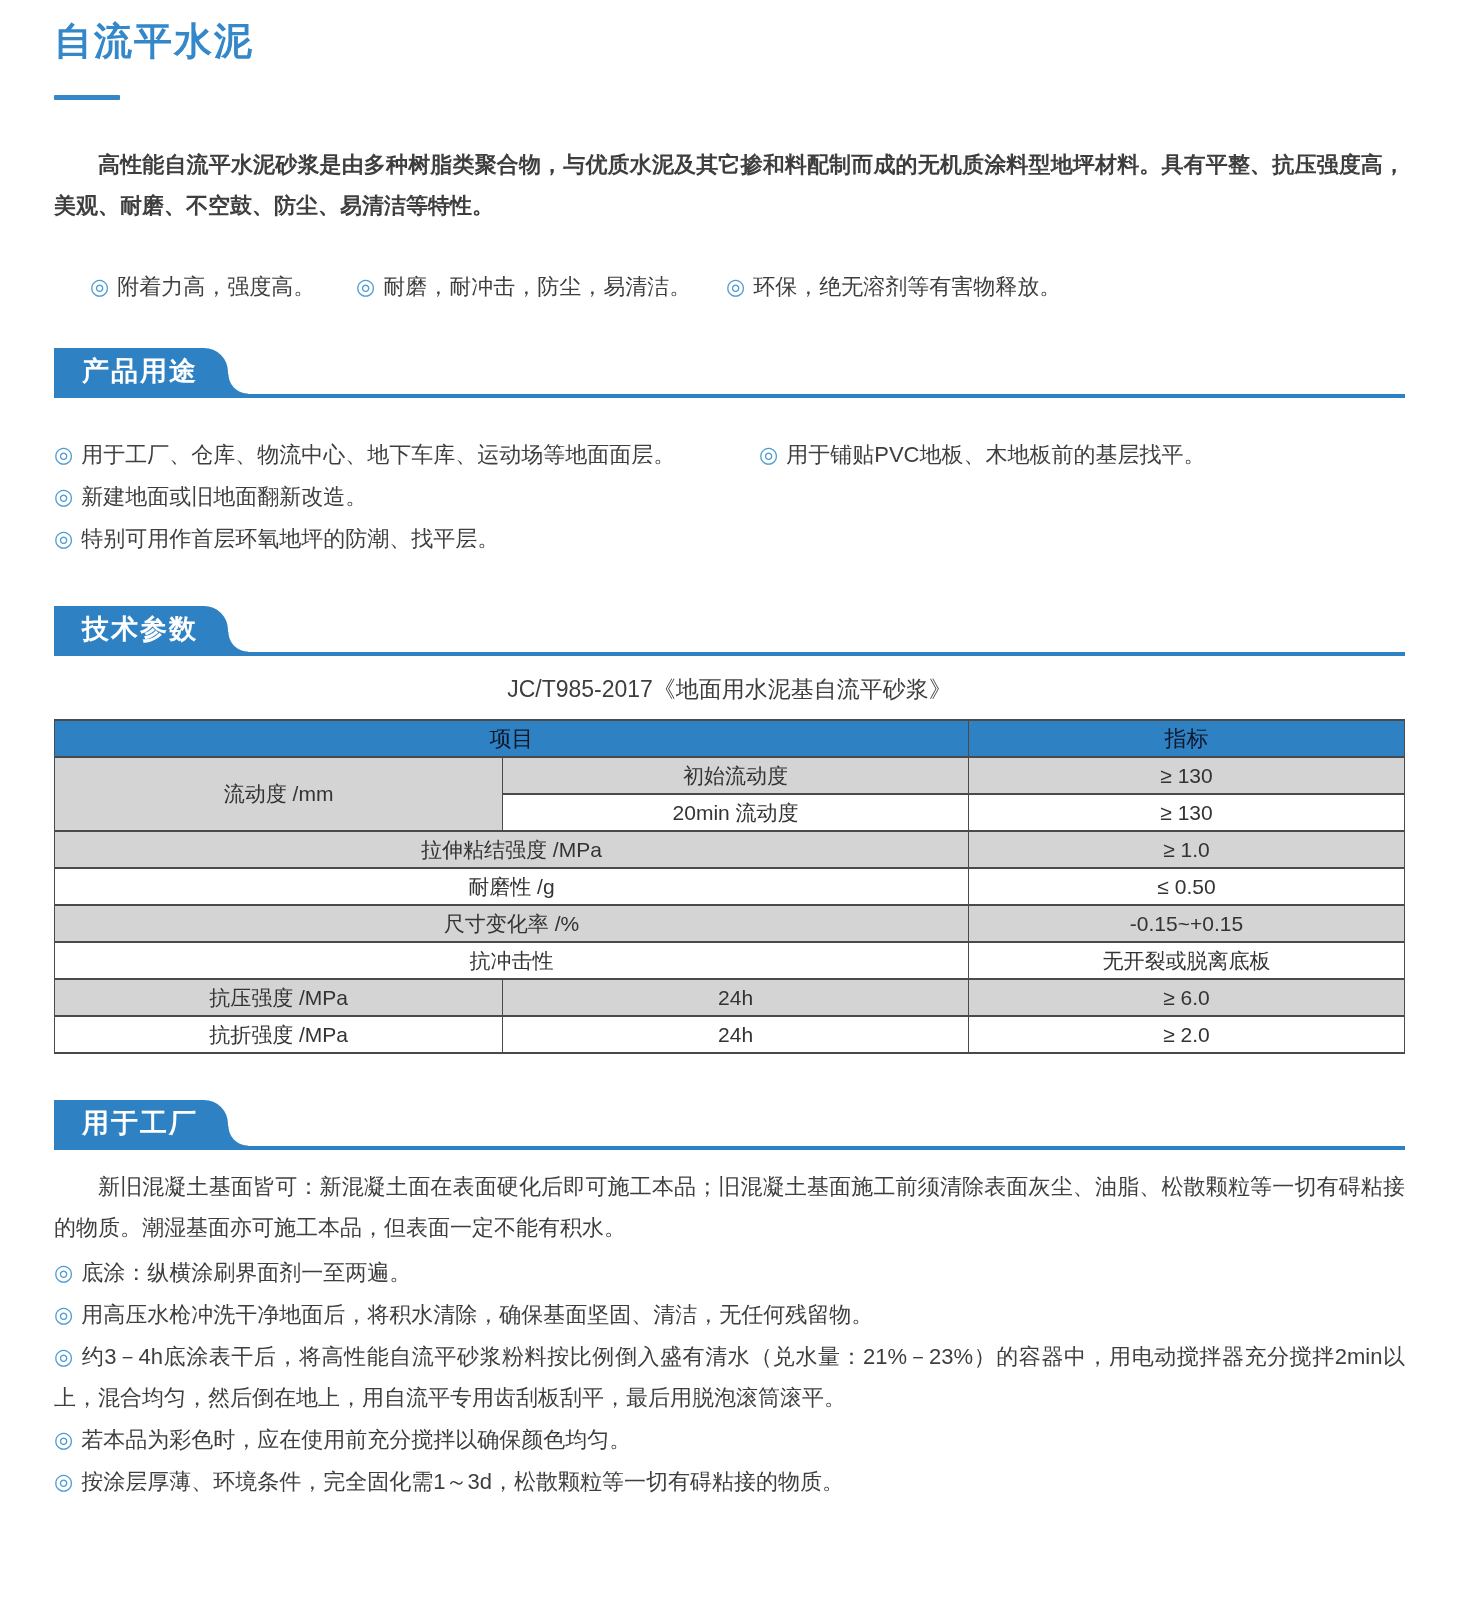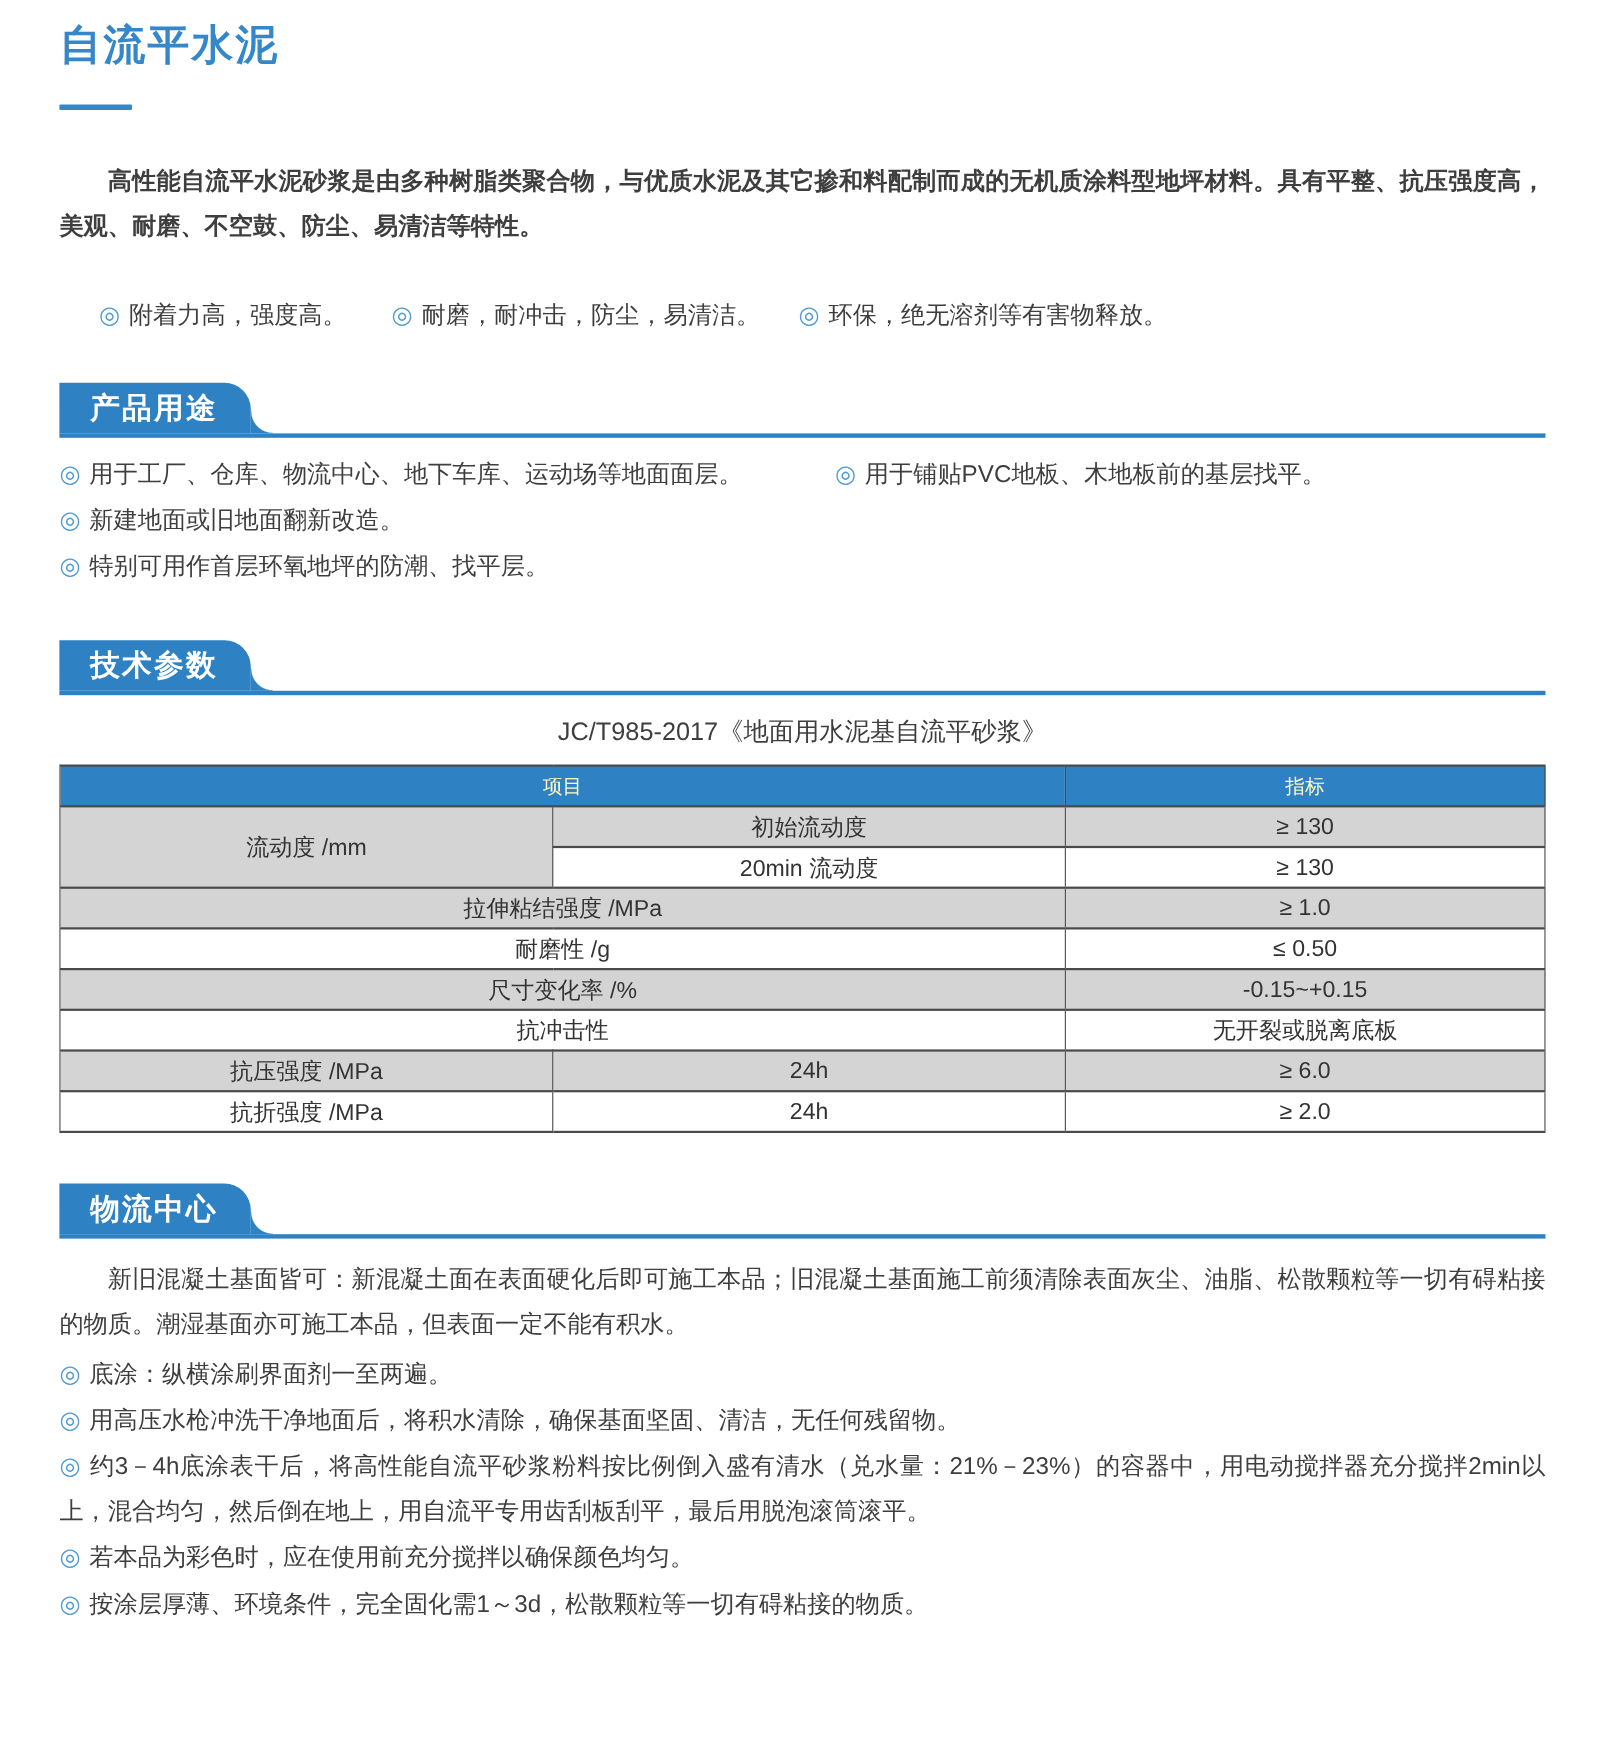--- a/index.html
+++ b/index.html
@@ -42,21 +42,21 @@
     line-height:46px;height:46px;
     padding:0 30px 0 28px;
     border-radius:0 24px 0 0;
   }
   .ribbon::after{
     content:"";position:absolute;left:100%;bottom:0;
     width:20px;height:20px;
     background:radial-gradient(circle 20px at 100% 0%, rgba(0,0,0,0) 19px, var(--accent) 20px);
   }
   
-  .blist{list-style:none;margin-top:2px;}
+  .blist{list-style:none;margin-top:26px;}
   .blist li{font-size:22px;line-height:42px;}
   .bullet{color:var(--bullet);margin-right:8px;font-size:22px;}
   .features-list{display:flex;margin-top:16px;margin-left:36px;}
   .features-list li{line-height:30px;}
   .features-list li:nth-child(1){width:266px;}
   .features-list li:nth-child(2){width:370px;}
   .uses-cols{display:flex;margin-top:10px;}
   .uses-left{width:705px;}
   .uses-right{flex:1;}
   
@@ -69,21 +69,21 @@
     border-collapse:collapse;table-layout:fixed;
     font-size:21px;color:#333;
   }
   table.spec td,table.spec th{
     border:1px solid var(--tbl-border);
     border-top-width:2px;border-bottom-width:2px;
     text-align:center;vertical-align:middle;
     height:37px;padding:2px 6px;font-weight:normal;
   }
   table.spec th{
-    background:var(--accent);color:#fef9c3;font-size:18px;
+    background:var(--accent);color:#0f172a;font-size:22px;
   }
   td.bg-g{background:var(--gray-row);}
   
   .para{
     margin-top:16px;font-size:22px;line-height:41px;
     text-indent:2em;text-align:justify;
   }
   .process-list{margin-top:4px;}
   .process-list li{line-height:41px;margin-top:1px;text-align:justify;}
 </style>
@@ -190,21 +190,21 @@
         <td>24h</td>
         <td>≥ 2.0</td>
       </tr>
     </tbody>
       </table>
   </div>
 
   <div class="section">
     <div class="ribbon-row">
       <span class="ribbon">
-        <span>物流中心</span>
+        <span>用于工厂</span>
       </span>
     </div>
     <p class="para">新旧混凝土基面皆可：新混凝土面在表面硬化后即可施工本品；旧混凝土基面施工前须清除表面灰尘、油脂、松散颗粒等一切有碍粘接的物质。潮湿基面亦可施工本品，但表面一定不能有积水。</p>
     <ul class="blist process-list">
       <li>
         <span class="bullet">◎</span><span>底涂：纵横涂刷界面剂一至两遍。</span>
       </li>
       <li>
         <span class="bullet">◎</span><span>用高压水枪冲洗干净地面后，将积水清除，确保基面坚固、清洁，无任何残留物。</span>
       </li>

